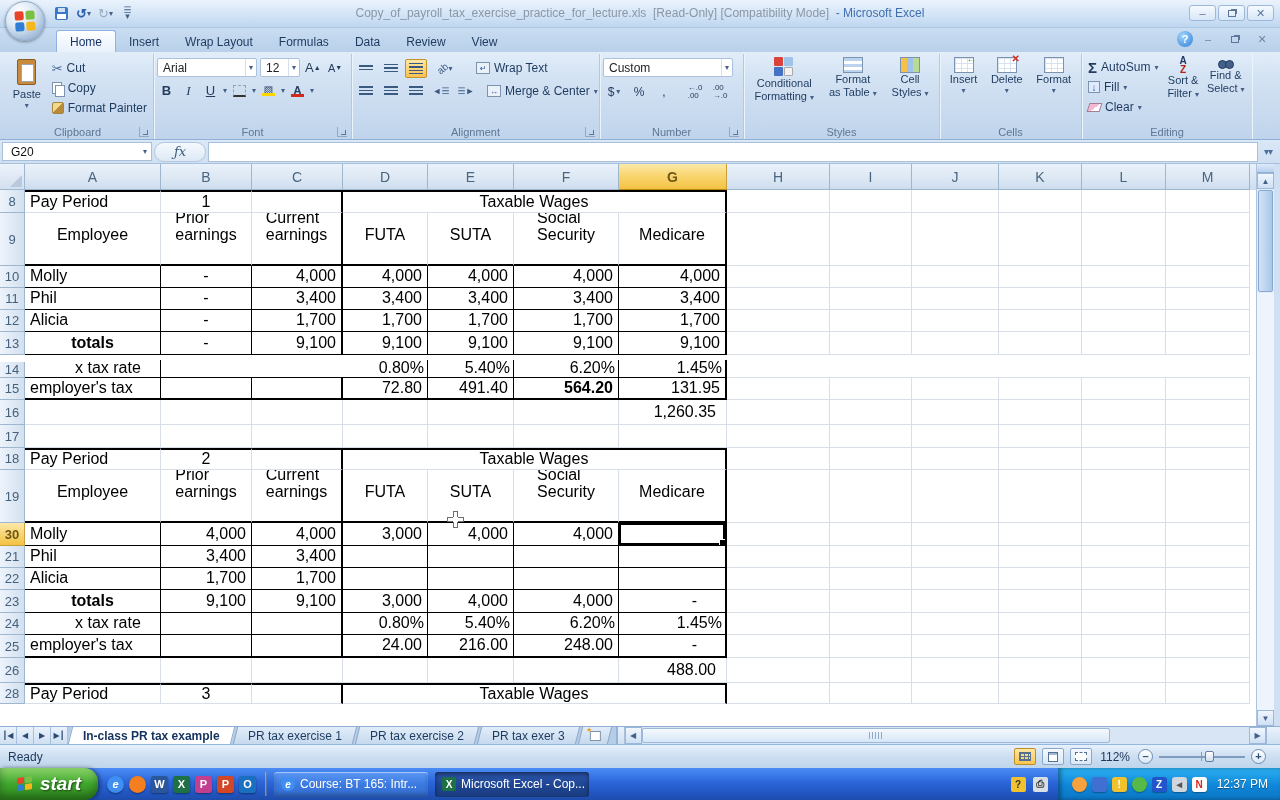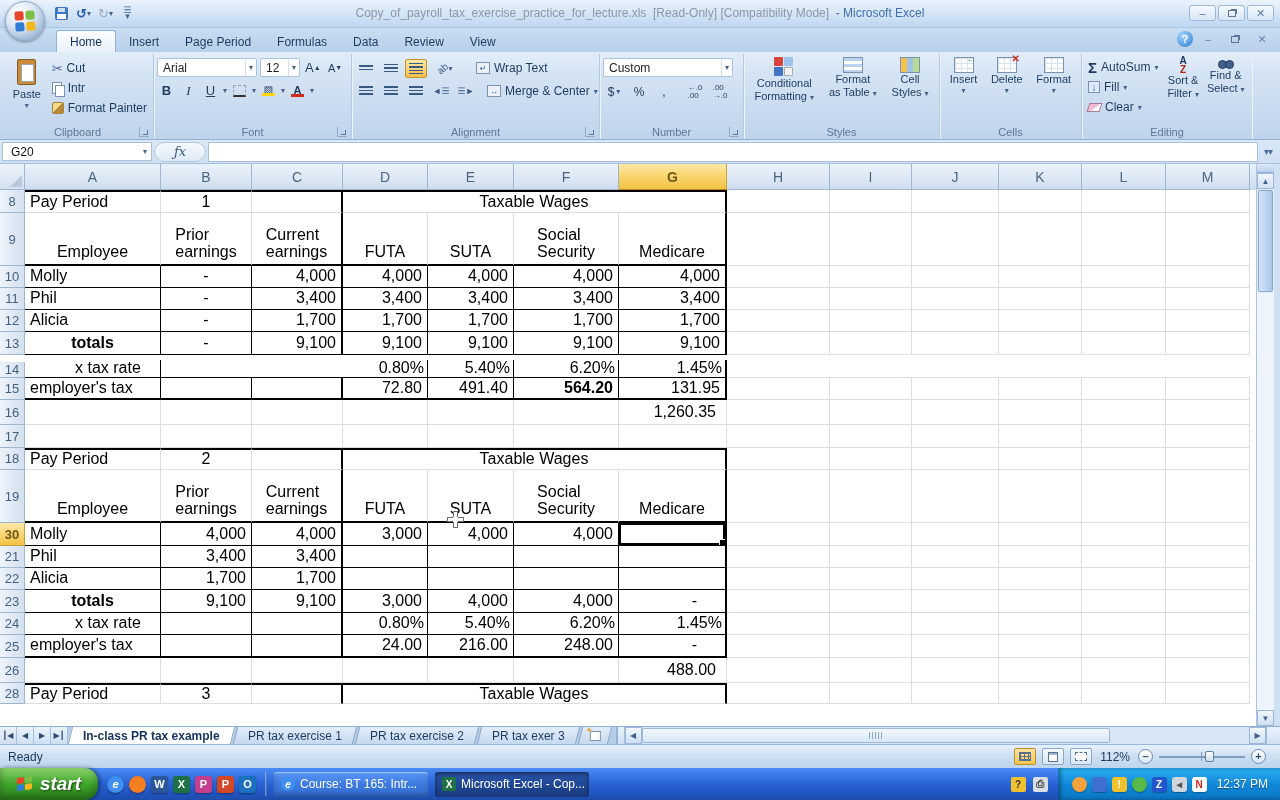--- a/index.html
+++ b/index.html
@@ -106,21 +106,21 @@
 .ch.hl{background:linear-gradient(#fce9a8,#f9d671 45%,#f3c243);border-right-color:#c9a13c;border-bottom-color:#b8860b;color:#6e5716;font-weight:bold}
 
 
 .gridwrap{position:absolute;top:190px;left:0;width:1256px;height:536px;background:#fff;overflow:hidden}
 .grow{display:flex}
 .rowhdr{width:25px;flex:none;background:linear-gradient(90deg,#edf3fb,#d3e0ef);border-right:1px solid #9eb6ce;border-bottom:1px solid #9eb6ce;font-size:13px;color:#44617f;display:flex;align-items:center;justify-content:center}
 .rowhdr.hl{background:linear-gradient(#fce9a8,#f3c243);border-color:#c9a13c;color:#6e5716;font-weight:bold}
 .cell{flex:none;border-right:1px solid #d8dfe9;border-bottom:1px solid #d8dfe9;font-size:16px;color:#000;display:flex;align-items:center;padding:0 5px;overflow:hidden;white-space:pre-line;line-height:1.05}
 .cell.ac{justify-content:center}.cell.ar{justify-content:flex-end;text-align:right}
 .cell.bold{font-weight:bold}
-.cell.vb{align-items:flex-end;padding-bottom:3px}
+.cell.vb{align-items:flex-end;padding-bottom:20px}
 .selcell{box-shadow:inset 0 0 0 2px #000;position:relative}
 .selcell::after{content:"";position:absolute;right:0;bottom:0;width:5px;height:5px;background:#000;border-left:1px solid #fff;border-top:1px solid #fff}
 
 
 .cursor{position:absolute;left:447px;top:511px;width:18px;height:18px;z-index:90;pointer-events:none}
 .cursor .v{position:absolute;left:6px;top:0;width:5px;height:17px;background:#fff;border:1px solid #6e6e6e}
 .cursor .h{position:absolute;left:0;top:6px;width:17px;height:5px;background:#fff;border:1px solid #6e6e6e}
 .cursor .c{position:absolute;left:6px;top:6px;width:5px;height:5px;background:#fff}
 
 
@@ -222,21 +222,21 @@
         <span class="oc2"></span>
         <span class="oc3"></span>
         <span class="oc4"></span>
       </div>
   </div>
 
   <div class="tabrow">
     <div id="ribbon-tabs" style="display:flex;align-items:flex-end">
         <div class="rtab active">Home</div>
         <div class="rtab">Insert</div>
-        <div class="rtab">Page Period</div>
+        <div class="rtab">Wrap Layout</div>
         <div class="rtab">Formulas</div>
         <div class="rtab">Data</div>
         <div class="rtab">Review</div>
         <div class="rtab">View</div>
       </div>
     <div class="tabrow-right">
       <div class="helporb">?</div>
       <div class="wbtn small">–</div>
       <div class="wbtn small">
           <span class="restore-ic"></span>
@@ -257,21 +257,21 @@
           <span>Paste</span>
           <span class="darr">▾</span>
         </div>
         <div style="display:flex;flex-direction:column;padding-top:3px">
           <div class="btnsmall">
               <span class="scissors">✂</span>
               <span>Cut</span>
             </div>
           <div class="btnsmall">
               <span class="copy-ic"></span>
-              <span>Intr</span>
+              <span>Copy</span>
             </div>
           <div class="btnsmall">
               <span class="fp-ic"></span>
               <span>Format Painter</span>
             </div>
         </div>
       </div>
       <div class="rgl">
           <span>Clipboard</span>
           <span class="launcher"></span>

